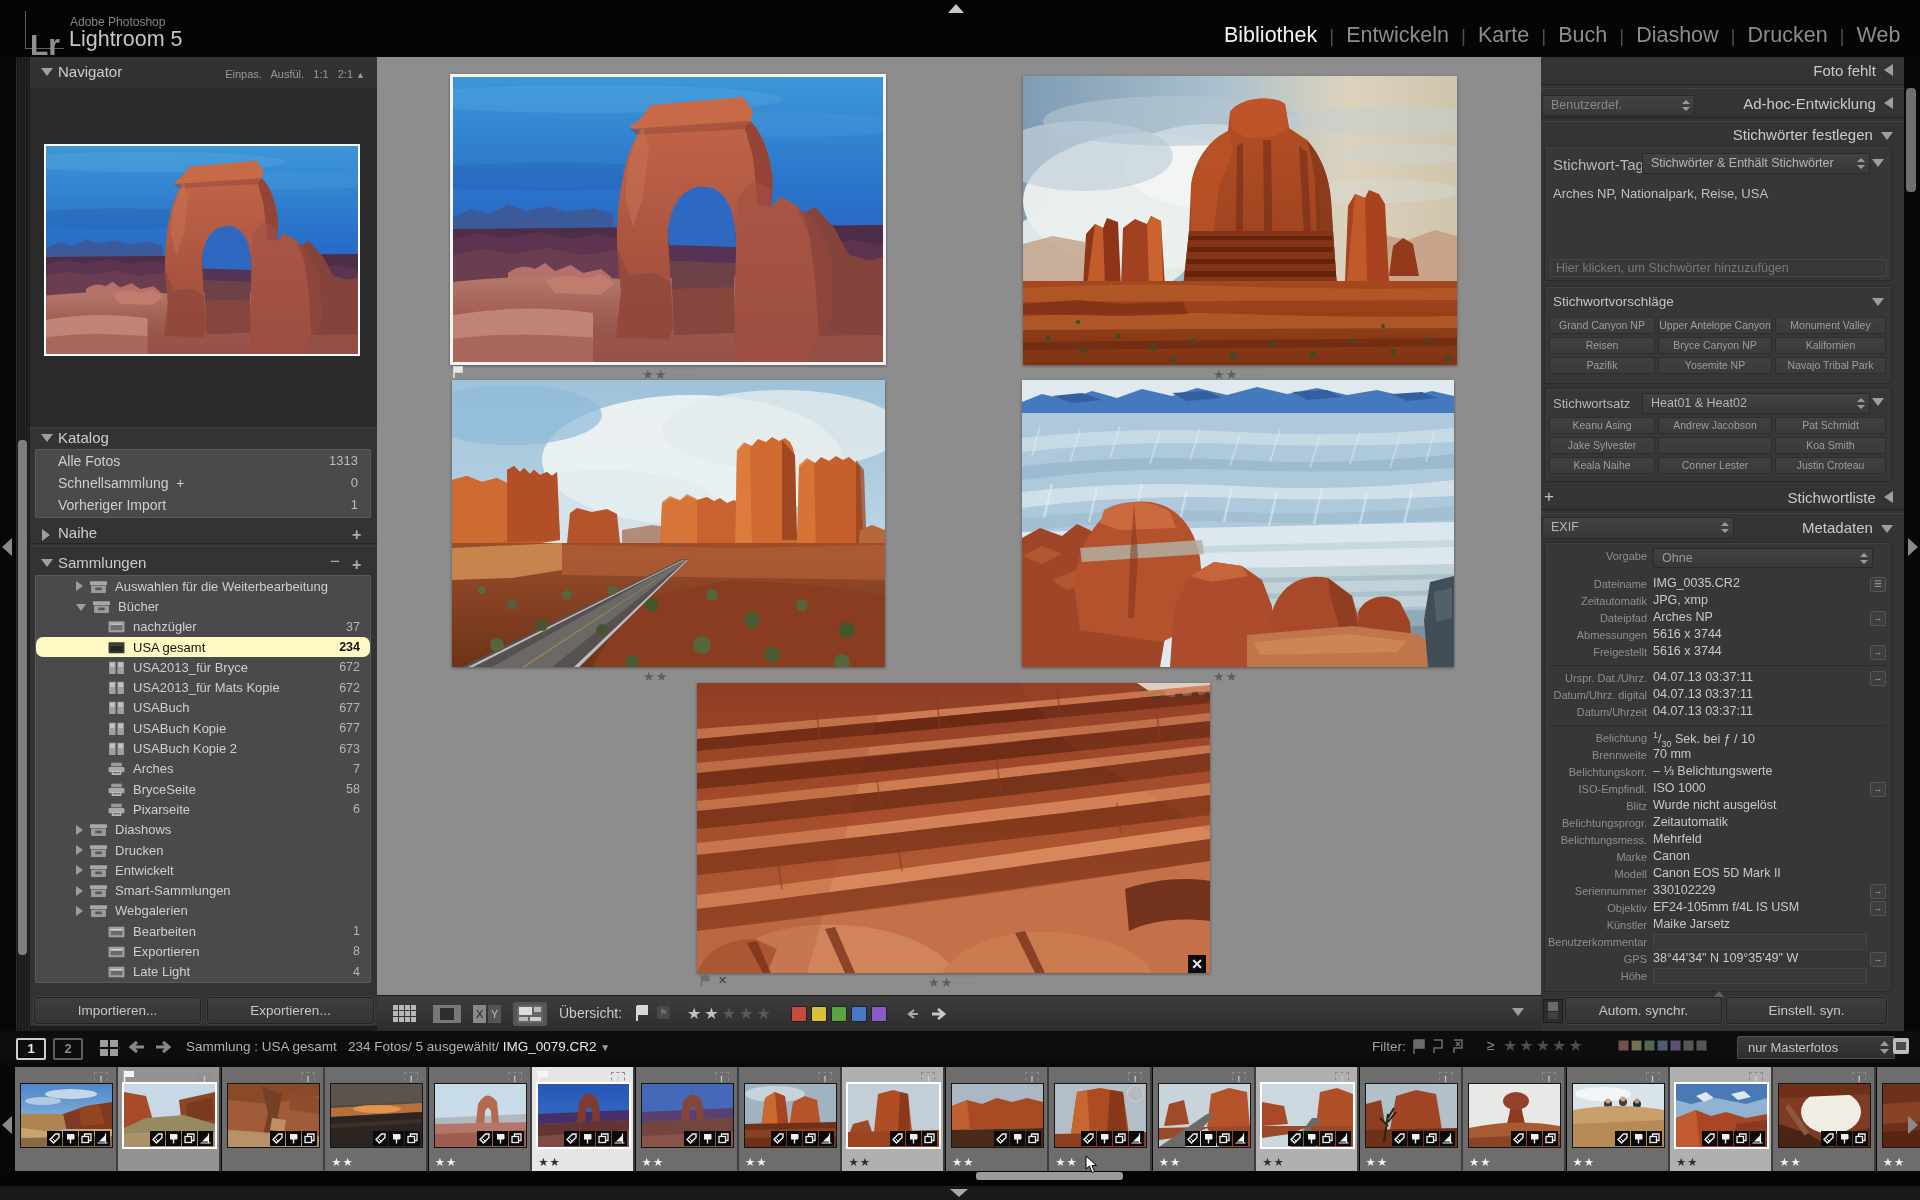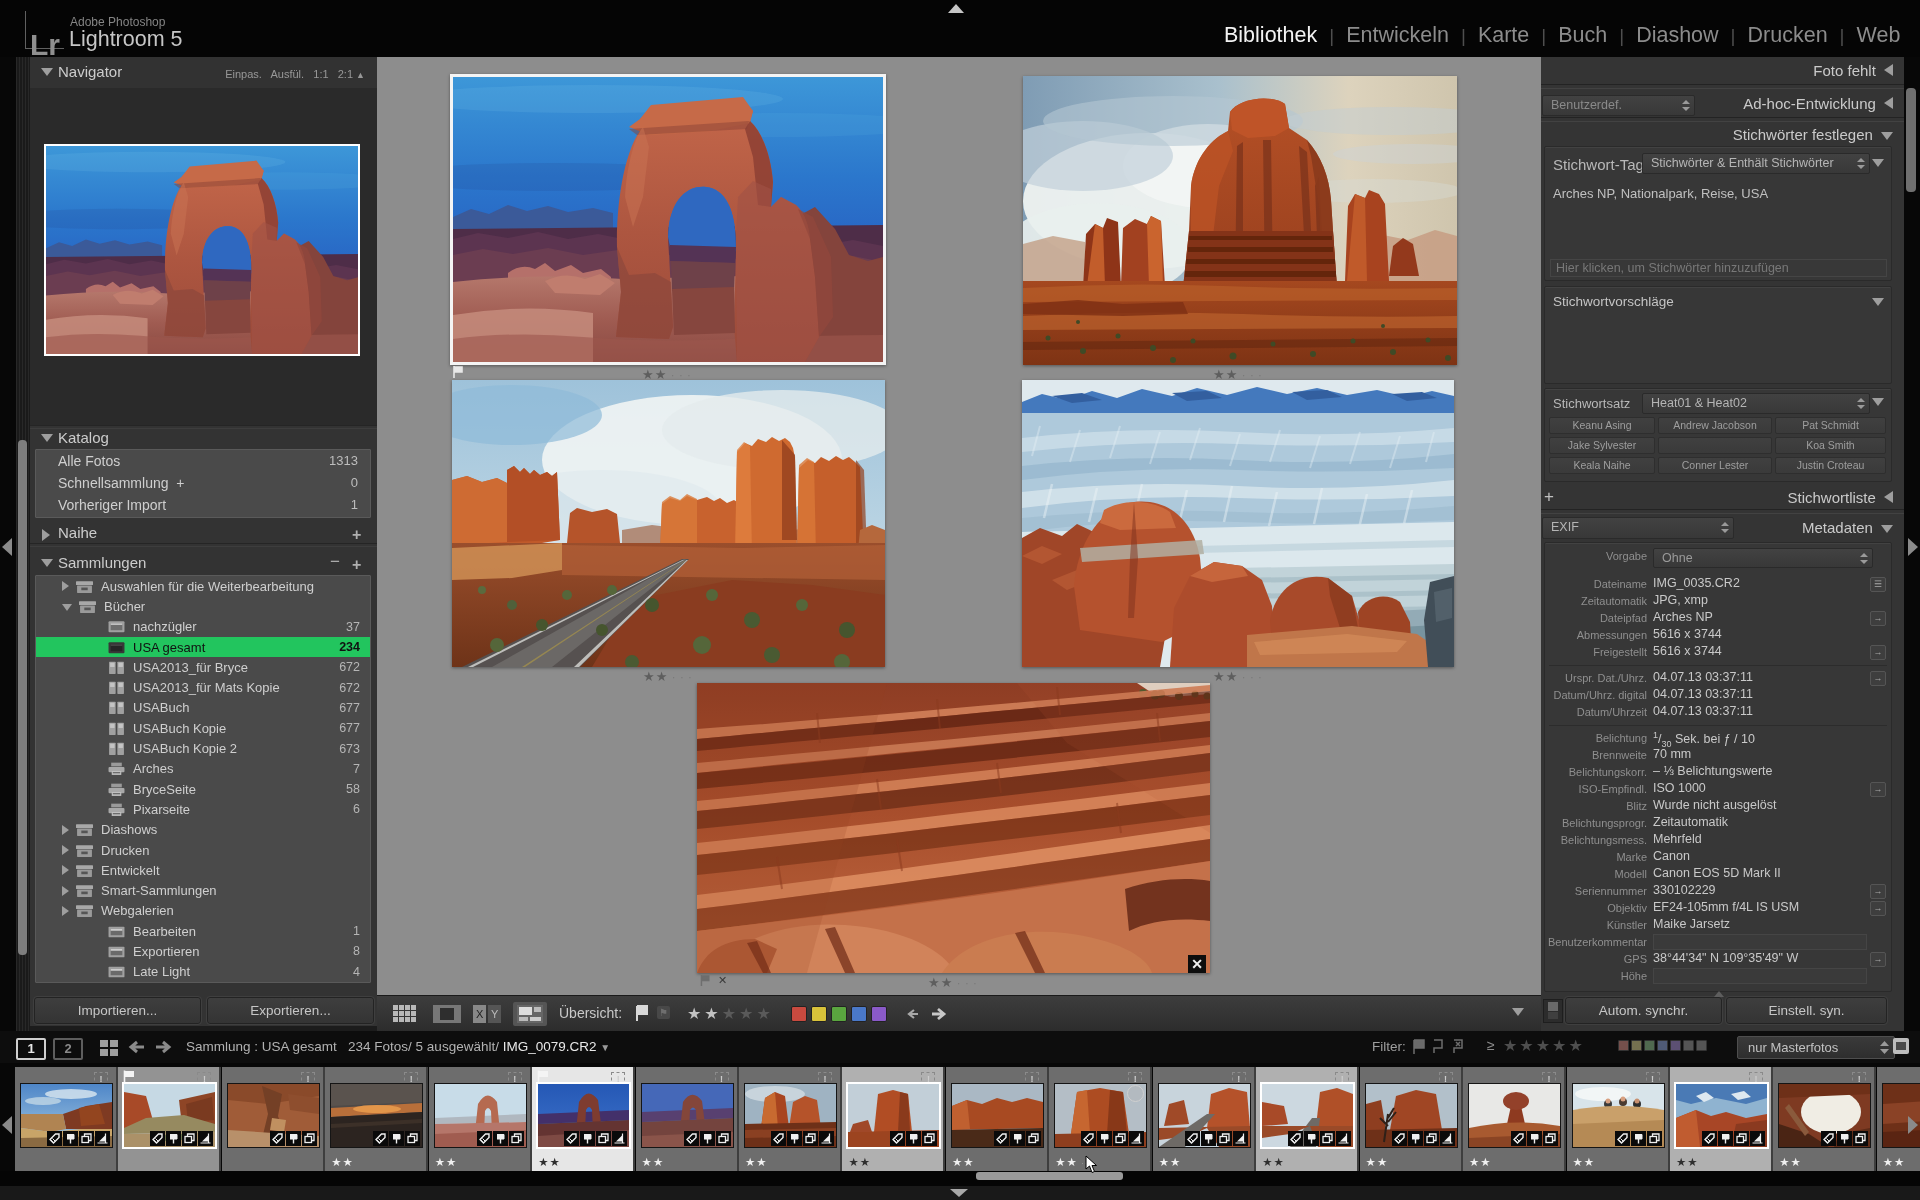--- a/index.html
+++ b/index.html
@@ -213,27 +213,27 @@
 <div class="abs btn" style="left:207px;top:997px;width:165px;height:25px;">Exportieren...</div>
 <div class="abs" style="left:30px;top:1026px;width:347px;height:5px;background:#1c1c1c;"></div>
 <style>
 .tri-d{width:0;height:0;border-left:6px solid transparent;border-right:6px solid transparent;border-top:8px solid #9e9e9e;}
 .tri-r{width:0;height:0;border-top:6px solid transparent;border-bottom:6px solid transparent;border-left:8px solid #9e9e9e;}
 .plus{color:#b0b0b0;font-size:16px;font-weight:bold;}
 .lsep{height:2px;border-top:1px solid #252525;border-bottom:1px solid #3d3d3d;}
 .lbox{background:#4a4a4a;border:1px solid #5a5a5a;border-radius:1px;}
 .lrow{display:flex;justify-content:space-between;color:#cfcfcf;font-size:14px;padding:2px 12px 0 22px;height:20px;line-height:18px;}
 .lnum{color:#bdbdbd;font-size:13px;}
-.srow{position:relative;display:flex;align-items:center;color:#cfcfcf;height:20.3px;padding-left:26px;}
+.srow{position:relative;display:flex;align-items:center;color:#cfcfcf;height:20.3px;padding-left:40px;}
 .srow .tr{width:0;height:0;border-top:5px solid transparent;border-bottom:5px solid transparent;border-left:7px solid #9e9e9e;margin-right:7px;}
 .srow .td{width:0;height:0;border-left:5px solid transparent;border-right:5px solid transparent;border-top:7px solid #9e9e9e;margin-right:7px;margin-top:2px;}
 .srow .ic{width:17px;height:13px;margin-right:8px;}
 .srow.i2{padding-left:72px;}
 .srow .cnt{position:absolute;right:10px;color:#b5b5b5;font-size:12.5px;}
-.srow.sel{background:#22c55e;color:#111;}
+.srow.sel{background:#fef9c3;color:#111;border-radius:7px;}
 .srow.sel .ic{filter:brightness(0.35);}
 .srow.sel .cnt{color:#111;font-weight:bold;}
 .btn{background:linear-gradient(#3e3e3e,#343434);border:1px solid #232323;outline:1px solid #3f3f3f;border-radius:3px;color:#c6c6c6;font-size:13.5px;text-align:center;line-height:25px;}
 </style>
 
 <svg width="0" height="0" style="position:absolute;">
 <defs>
 <linearGradient id="g1sky" x1="0" y1="0" x2="0" y2="1">
  <stop offset="0" stop-color="#3d97d8"></stop>
           <stop offset=".35" stop-color="#2b77cc"></stop>
@@ -588,20 +588,31 @@
 <div class="abs rbox" style="left:1544px;top:146px;width:346px;height:133px;">
   <div class="abs" style="left:8px;top:9px;color:#b8b8b8;font-size:15px;">Stichwort-Tags</div>
   <div class="abs drop" style="left:97px;top:6px;width:218px;height:19px;"><span>Stichwörter &amp; Enthält Stichwörter</span><i class="ud"></i></div>
   <i class="tdn abs" style="right:7px;top:12px;"></i>
   <div class="abs" style="left:8px;top:39px;color:#c0c0c0;font-size:13px;">Arches NP, Nationalpark, Reise, USA</div>
   <div class="abs" style="left:5px;top:112px;width:330px;height:16px;border:1px solid #454545;background:#383838;color:#787878;font-size:12.5px;padding-left:5px;line-height:16px;">Hier klicken, um Stichwörter hinzuzufügen</div>
 </div>
 <div class="abs rbox" style="left:1544px;top:286px;width:346px;height:96px;">
   <div class="abs" style="left:8px;top:7px;color:#c4c4c4;font-size:13.5px;">Stichwortvorschläge</div>
   <i class="tdn abs" style="right:7px;top:11px;"></i>
+  <div class="kwgrid abs" style="left:4px;top:30px;">
+    <div class="kw">Grand Canyon NP</div>
+        <div class="kw">Upper Antelope Canyon</div>
+        <div class="kw">Monument Valley</div>
+    <div class="kw">Reisen</div>
+        <div class="kw">Bryce Canyon NP</div>
+        <div class="kw">Kalifornien</div>
+    <div class="kw">Pazifik</div>
+        <div class="kw">Yosemite NP</div>
+        <div class="kw">Navajo Tribal Park</div>
+  </div>
 </div>
 <div class="abs rbox" style="left:1544px;top:388px;width:346px;height:92px;">
   <div class="abs" style="left:8px;top:7px;color:#b8b8b8;font-size:13px;">Stichwortsatz</div>
   <div class="abs drop" style="left:97px;top:4px;width:218px;height:19px;"><span>Heat01 &amp; Heat02</span><i class="ud"></i></div>
   <i class="tdn abs" style="right:7px;top:9px;"></i>
   <div class="kwgrid abs" style="left:4px;top:28px;">
     <div class="kw">Keanu Asing</div>
         <div class="kw">Andrew Jacobson</div>
         <div class="kw">Pat Schmidt</div>
     <div class="kw">Jake Sylvester</div>

